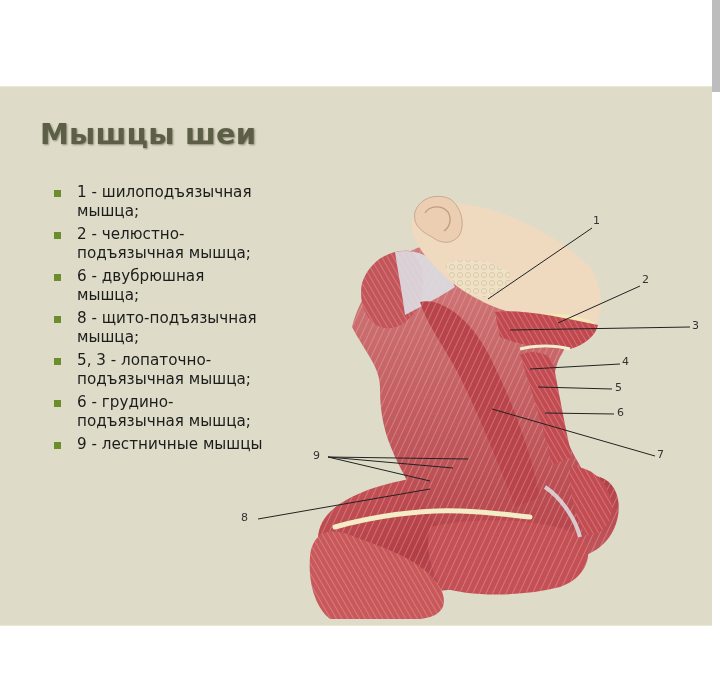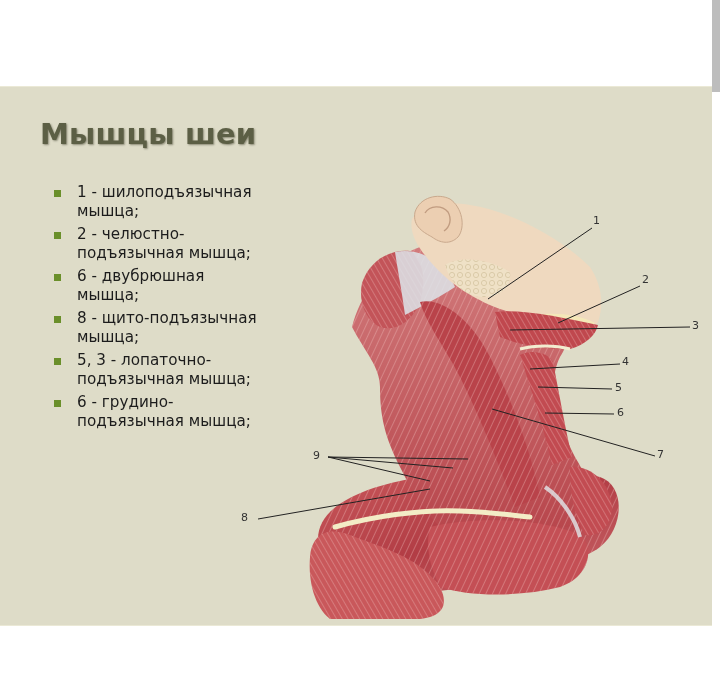--- a/index.html
+++ b/index.html
@@ -170,14 +170,18 @@
     <li class="bullet-item">
       <span class="bullet-mark"></span>
       <span class="bullet-text">5, 3 - лопаточно-
 подъязычная мышца;</span>
     </li>
     <li class="bullet-item">
       <span class="bullet-mark"></span>
       <span class="bullet-text">6 - грудино-
 подъязычная мышца;</span>
     </li>
+    <li class="bullet-item">
+      <span class="bullet-mark"></span>
+      <span class="bullet-text">9 - лестничные мышцы</span>
+    </li>
   </ul>
 </div>
 
 </body></html>

